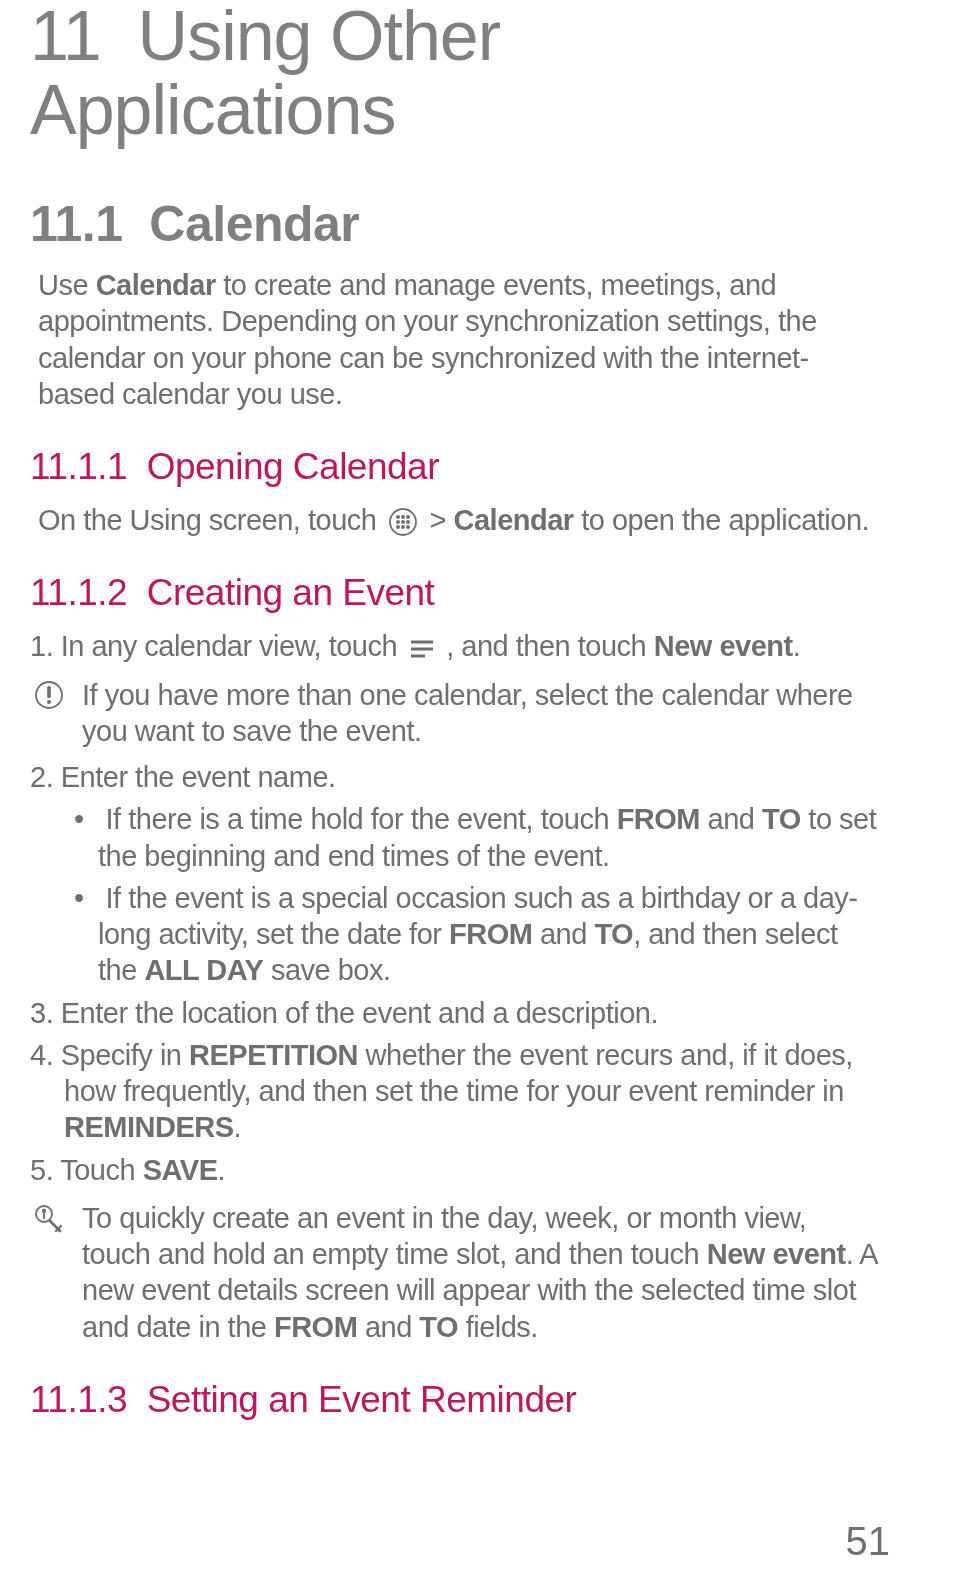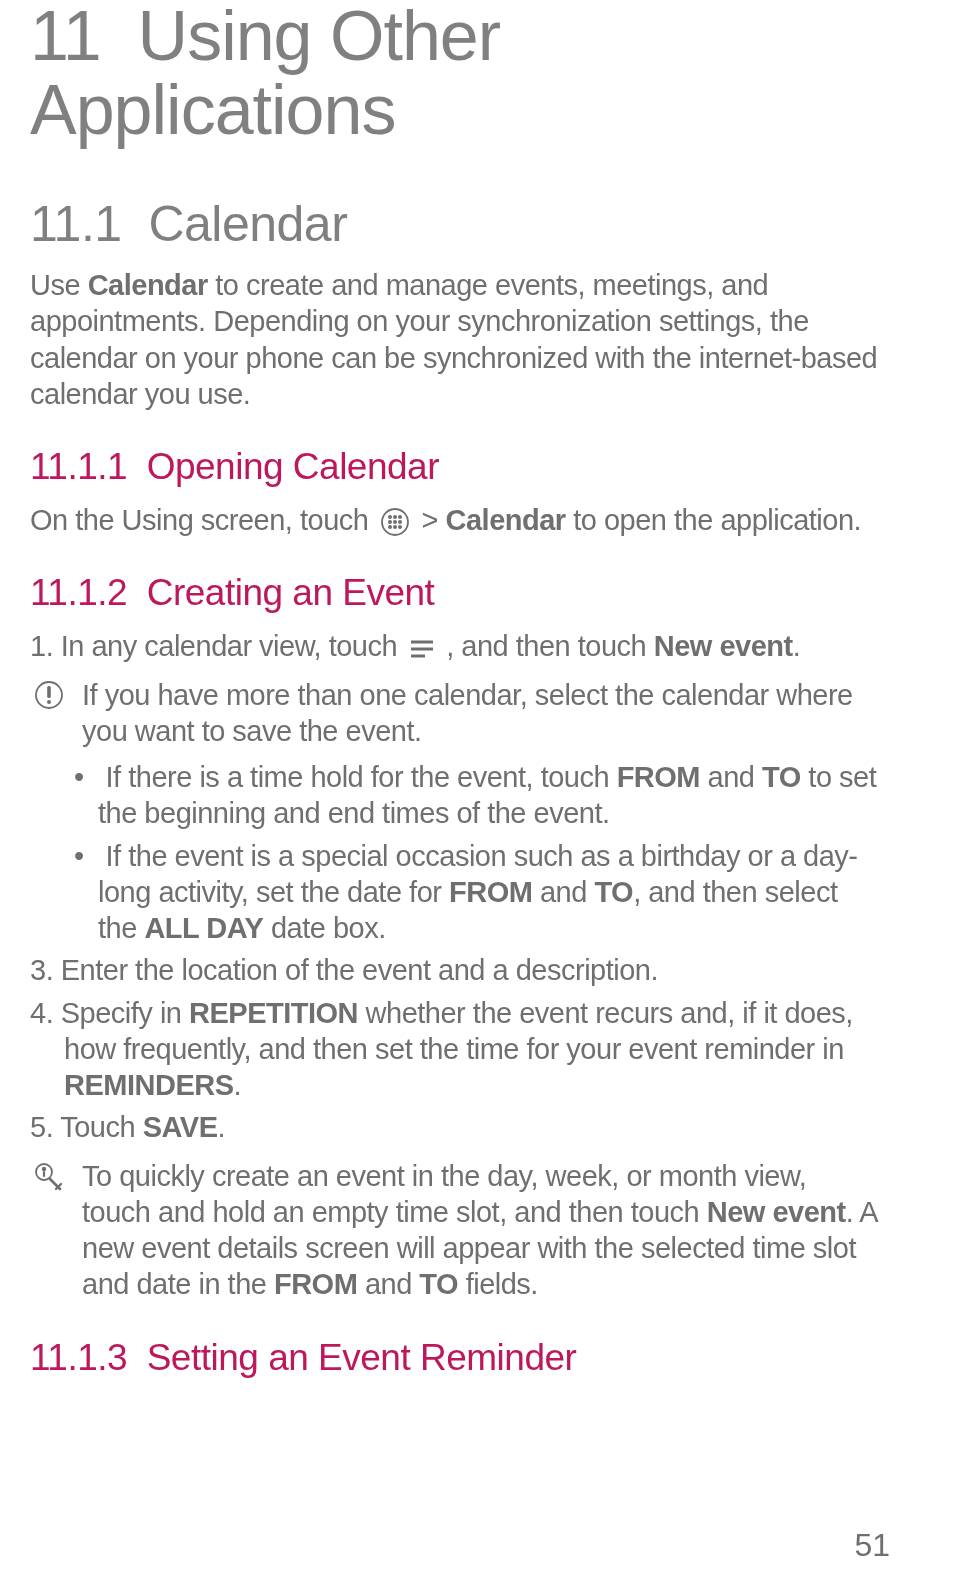--- a/index.html
+++ b/index.html
@@ -20,40 +20,40 @@
   h1.chapter {
     font-weight: 300;
     font-size: 70px;
     color: #808080;
     margin: 0;
     padding-top: 0px;
     line-height: 1.05;
     letter-spacing: -1px;
   }
   h2.section {
-    font-weight: 400;
+    font-weight: 700;
     font-size: 50px;
     color: #808080;
     margin: 48px 0 14px 0;
     letter-spacing: -0.5px;
   }
   h3.subsection {
     font-weight: 400;
     font-size: 37px;
     color: #be185d;
     margin: 34px 0 14px 0;
     letter-spacing: -0.5px;
   }
   p, li {
     font-size: 29px;
     line-height: 1.25;
     color: #6f6f6f;
     letter-spacing: -0.5px;
   }
-  p { margin: 0 0 6px 0; }
+  p { margin: 0 0 6px 8px; }
   .bold { font-weight: 700; color:#6f6f6f; }
   .numlist { margin: 0; padding: 0; list-style: none; }
   .numlist > li { margin: 0 0 6px 0; padding-left: 34px; text-indent: -34px; }
   .bulletlist { margin: 4px 0 6px 0; padding: 0 0 0 44px; list-style: none; }
   .bulletlist > li { margin: 0 0 6px 0; padding-left: 24px; text-indent: -24px; }
   .bulletlist > li::before { content: "•"; display:inline-block; width:24px; text-indent:0; }
   .note-row {
     display: flex;
     align-items: flex-start;
     gap: 14px;
@@ -76,21 +76,21 @@
   svg { display:block; }
   .inline-icon {
     display: inline-block;
     vertical-align: middle;
     margin: 0 4px;
   }
   .page-number {
     position: absolute;
     right: 18px;
     bottom: 22px;
-    font-size: 32px;
+    font-size: 40px;
     color: #6f6f6f;
   }
 </style>
 </head>
 <body>
 
 <div class="page">
 
   <h1 class="chapter">
     <span>11</span>&nbsp;&nbsp;<span>Using Other Applications</span>
@@ -149,27 +149,30 @@
     <span class="note-icon-wrap">
       <svg width="30" height="30" viewBox="0 0 30 30">
         <circle cx="15" cy="15" r="13" fill="none" stroke="#6f6f6f" stroke-width="1.8"></circle>
         <rect x="13.2" y="6" width="3.6" height="12" rx="1.5" fill="#6f6f6f"></rect>
         <circle cx="15" cy="22" r="2" fill="#6f6f6f"></circle>
       </svg>
     </span>
     <div class="note-text">If you have more than one calendar, select the calendar where you want to save the event.</div>
   </div>
 
+  <ol class="numlist">
+    <li>2. Enter the event name.</li>
+  </ol>
 
   <ul class="bulletlist">
     <li>
       <span>If there is a time hold for the event, touch </span><span class="bold">FROM</span><span> and </span><span class="bold">TO</span><span> to set the beginning and end times of the event.</span>
     </li>
     <li>
-      <span>If the event is a special occasion such as a birthday or a day-long activity, set the date for </span><span class="bold">FROM</span><span> and </span><span class="bold">TO</span><span>, and then select the </span><span class="bold">ALL DAY</span><span> date box.</span>
+      <span>If the event is a special occasion such as a birthday or a day-long activity, set the date for </span><span class="bold">FROM</span><span> and </span><span class="bold">TO</span><span>, and then select the </span><span class="bold">ALL DAY</span><span> save box.</span>
     </li>
   </ul>
 
   <ol class="numlist">
     <li>3. Enter the location of the event and a description.</li>
     <li>
       <span>4. Specify in </span><span class="bold">REPETITION</span><span> whether the event recurs and, if it does, how frequently, and then set the time for your event reminder in </span><span class="bold">REMINDERS</span><span>.</span>
     </li>
     <li>
       <span>5. Touch </span><span class="bold">SAVE</span><span>.</span>

